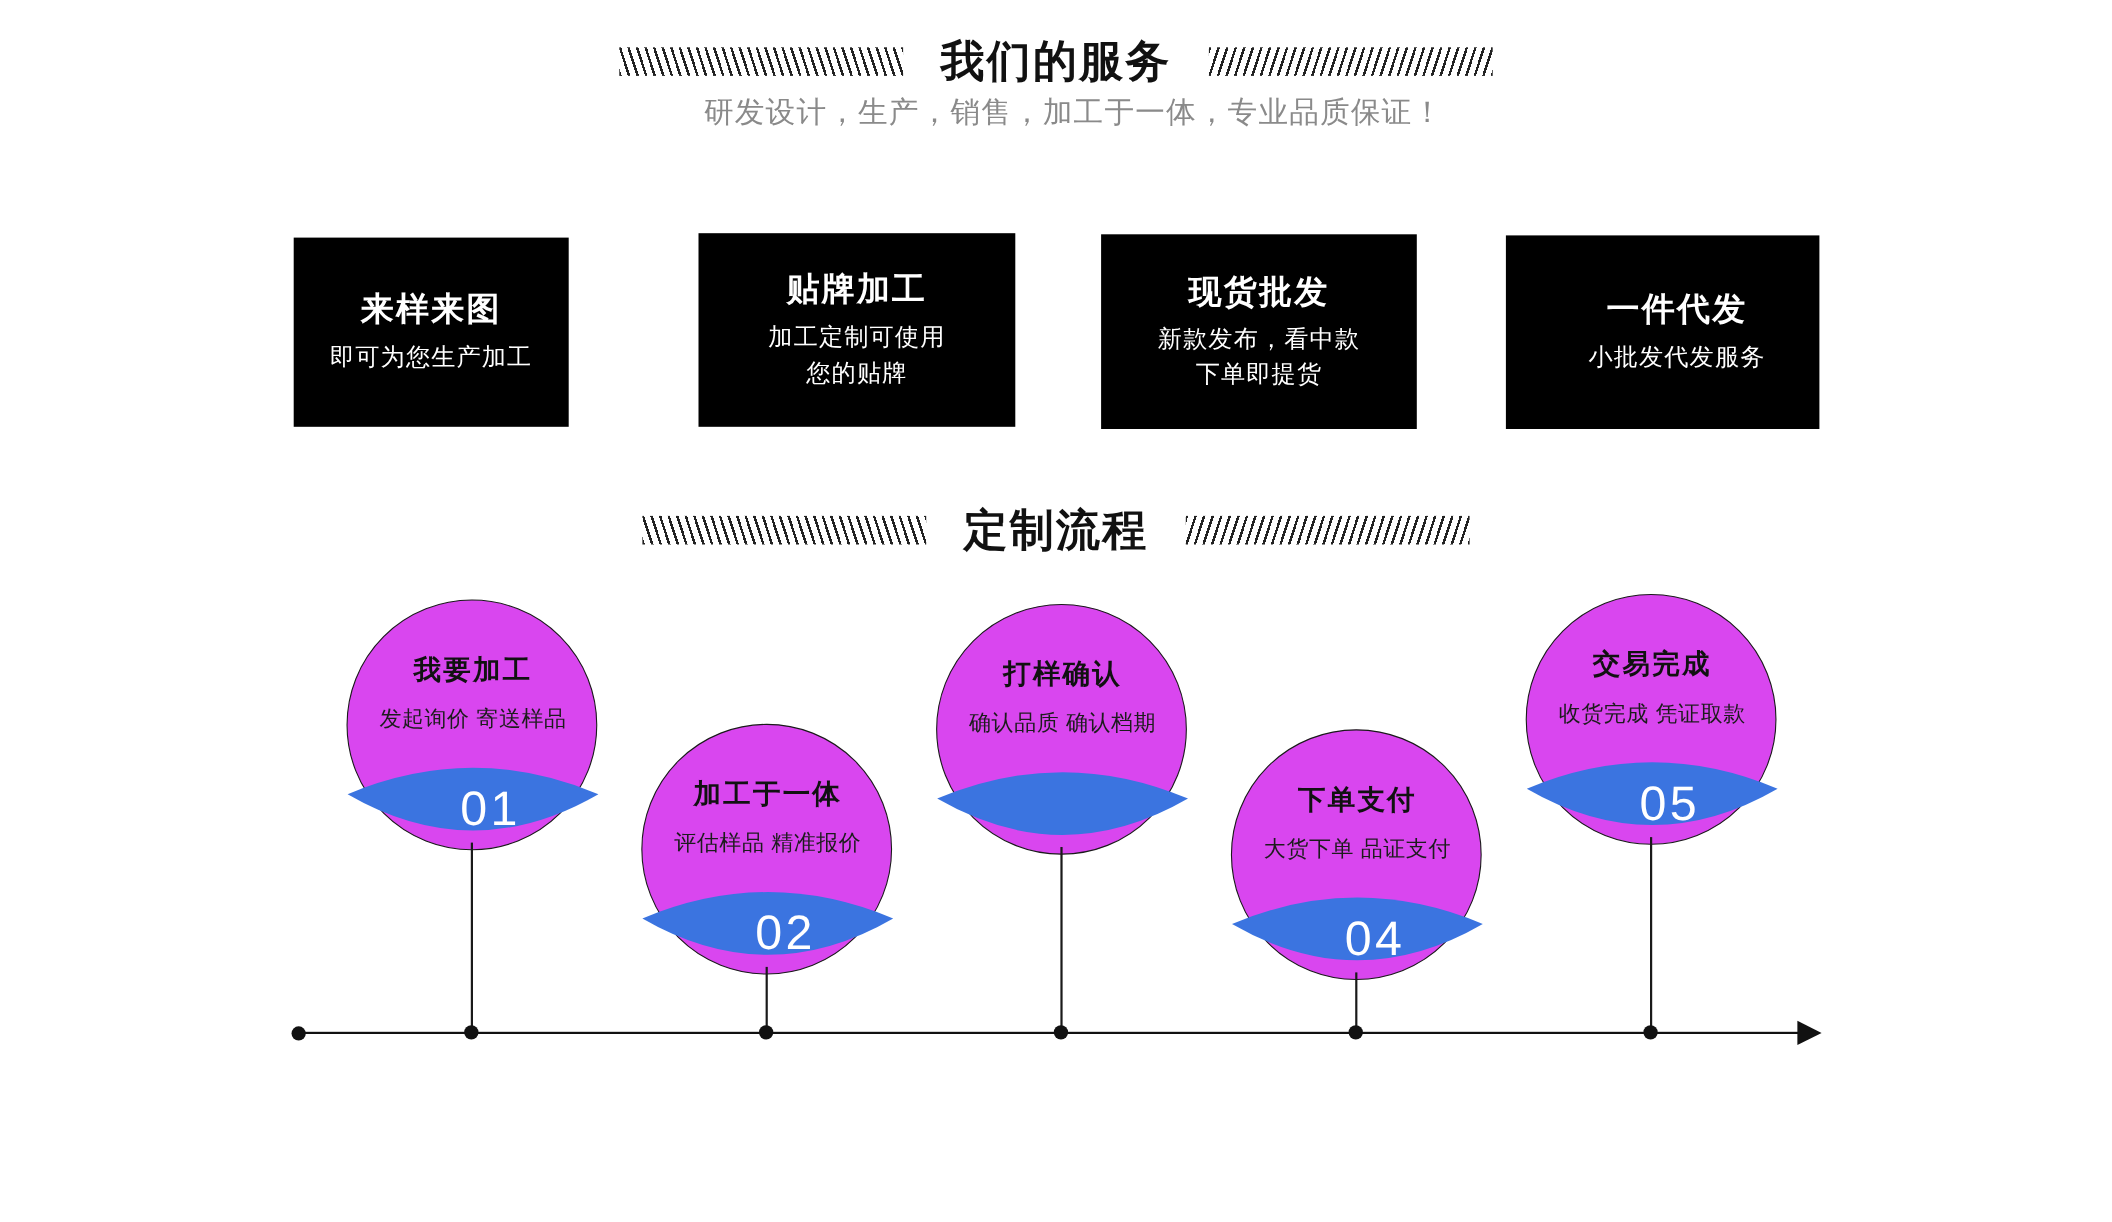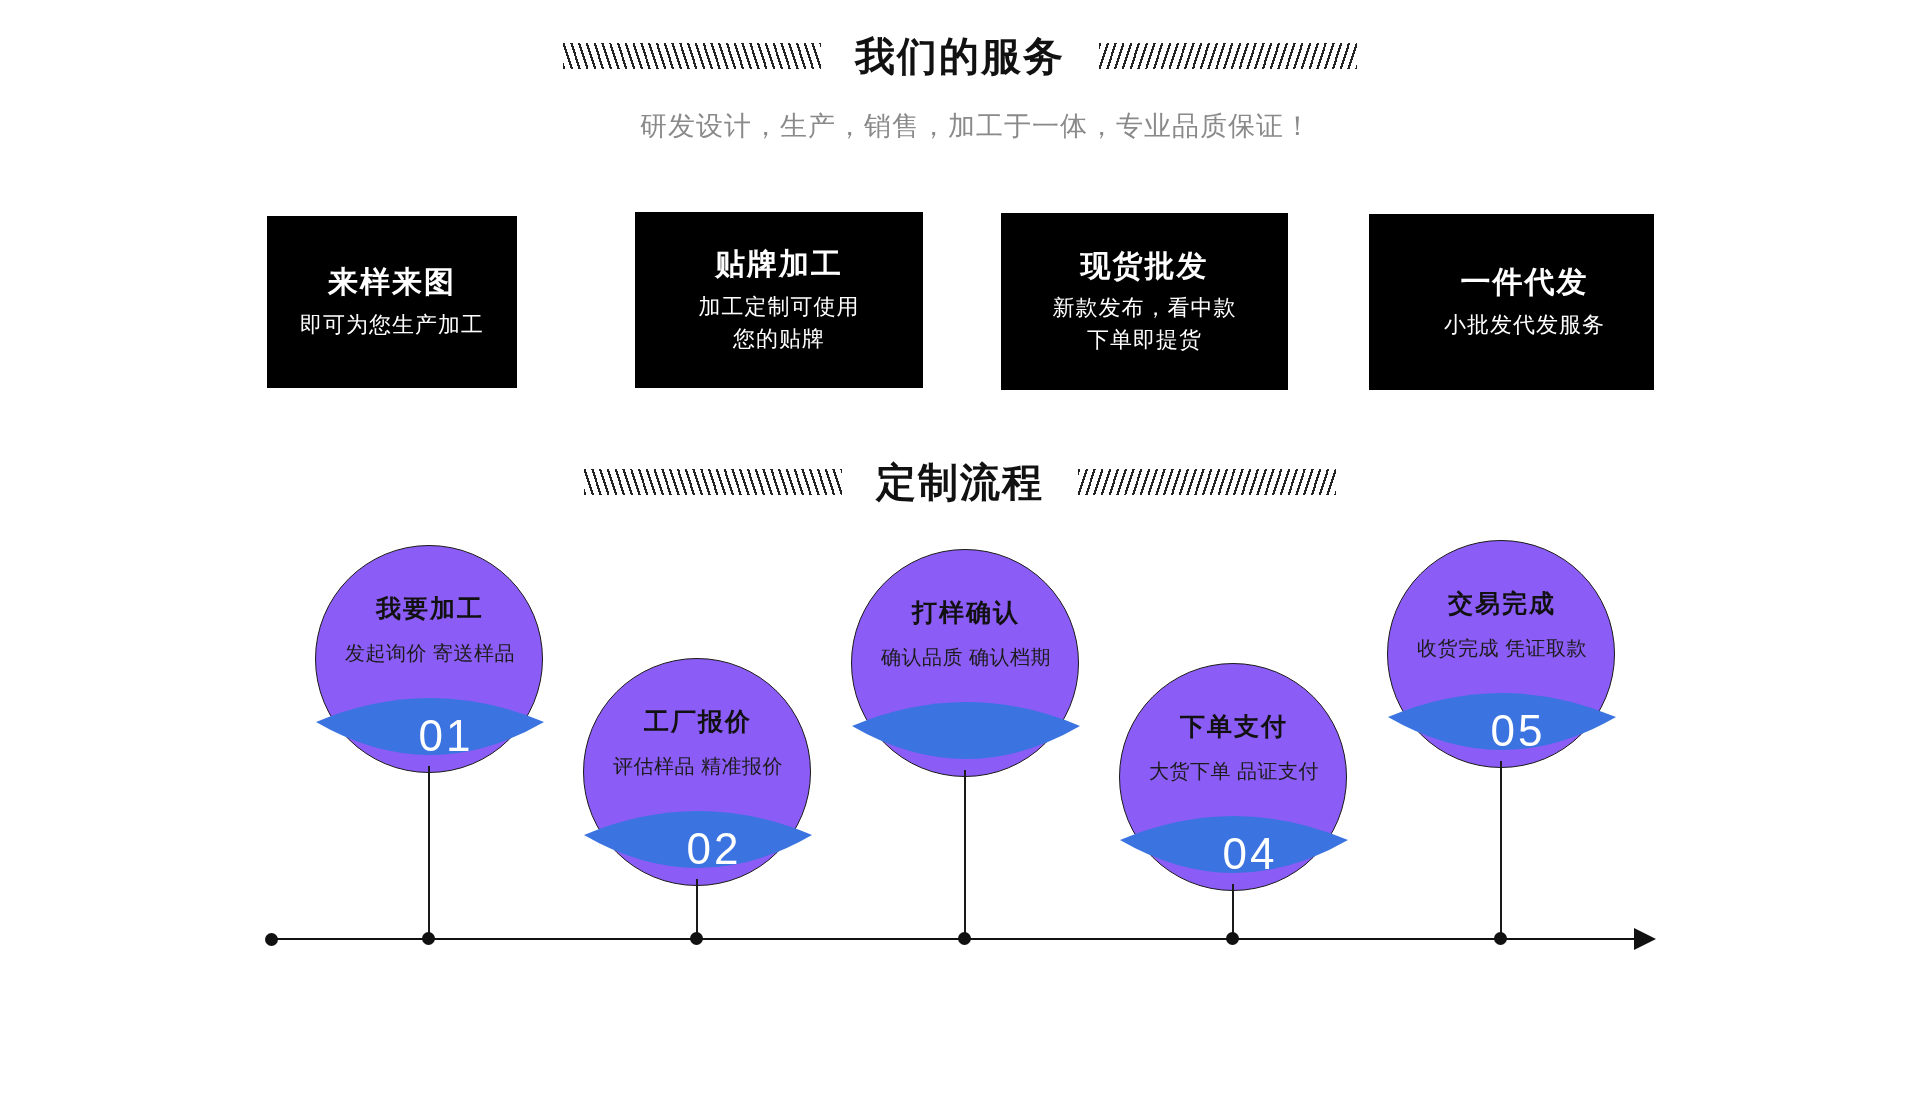--- a/index.html
+++ b/index.html
@@ -62,21 +62,21 @@
   }
   .card .card-title { margin-bottom: 8px; }
 
   
   .node { position: absolute; }
   .circle {
     position: absolute;
     width: 228px; height: 228px;
     border: 1.6px solid #1a1a1a;
     border-radius: 50%;
-    background: #8b5cf6;
+    background: #d946ef;
     overflow: visible;
     text-decoration: underline;
   }
   .circle-text {
     position: absolute;
     left: 0; width: 228px;
     text-align: center;
   }
   .c-title {
     top: 46px;
@@ -132,21 +132,21 @@
 <body>
 
 <div id="root">
 
   <div class="section-head" style="top:36px;">
     <div class="hatch"></div>
     <div class="section-title">我们的服务</div>
     <div class="hatch right"></div>
   </div>
 
-  <div class="section-sub" style="top:108px;padding-left:32px;">研发设计，生产，销售，加工于一体，专业品质保证！</div>
+  <div class="section-sub" style="top:84px;padding-left:32px;">研发设计，生产，销售，加工于一体，专业品质保证！</div>
 
   <div class="card" style="left:267px; top:216px; width:250px; height:172px;">
     <div class="card-title">来样来图</div>
     <div class="card-line">即可为您生产加工</div>
   </div>
 
   <div class="card" style="left:1001px; top:213px; width:287px; height:177px;">
     <div class="card-title">现货批发</div>
     <div class="card-line">新款发布，看中款</div>
     <div class="card-line">下单即提货</div>
@@ -183,21 +183,21 @@
         </svg>
       </div>
       <div class="c-num">01</div>
     </div>
     <div class="stem" style="left:428px; top:766px; height:172px;"></div>
     <div class="axis-dot" style="left:422px; top:932px;"></div>
   </div>
 
   <div class="node">
     <div class="circle" style="left:583px; top:658px;">
-      <div class="circle-text c-title">工厂报价</div>
+      <div class="circle-text c-title">加工于一体</div>
       <div class="circle-text c-desc">评估样品 精准报价</div>
       <div class="lens">
         <svg width="240" height="96" viewBox="0 0 240 96">
           <path d="M6 44 Q120 -4 234 44 Q120 110 6 44 Z" fill="#3b74e0"></path>
         </svg>
       </div>
       <div class="c-num">02</div>
     </div>
     <div class="stem" style="left:696px; top:879px; height:59px;"></div>
     <div class="axis-dot" style="left:690px; top:932px;"></div>

